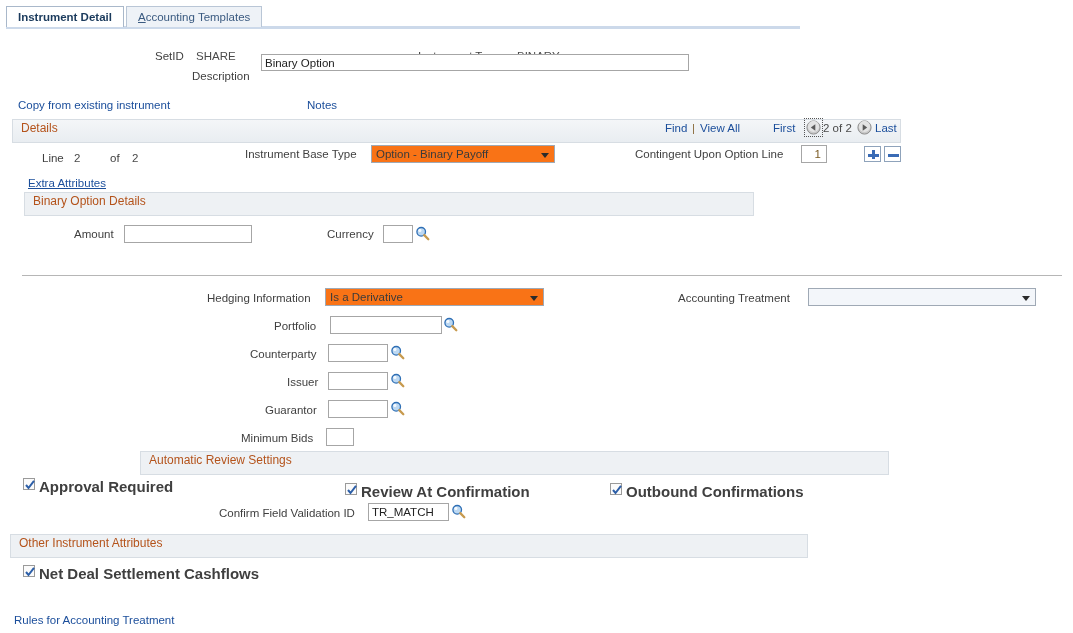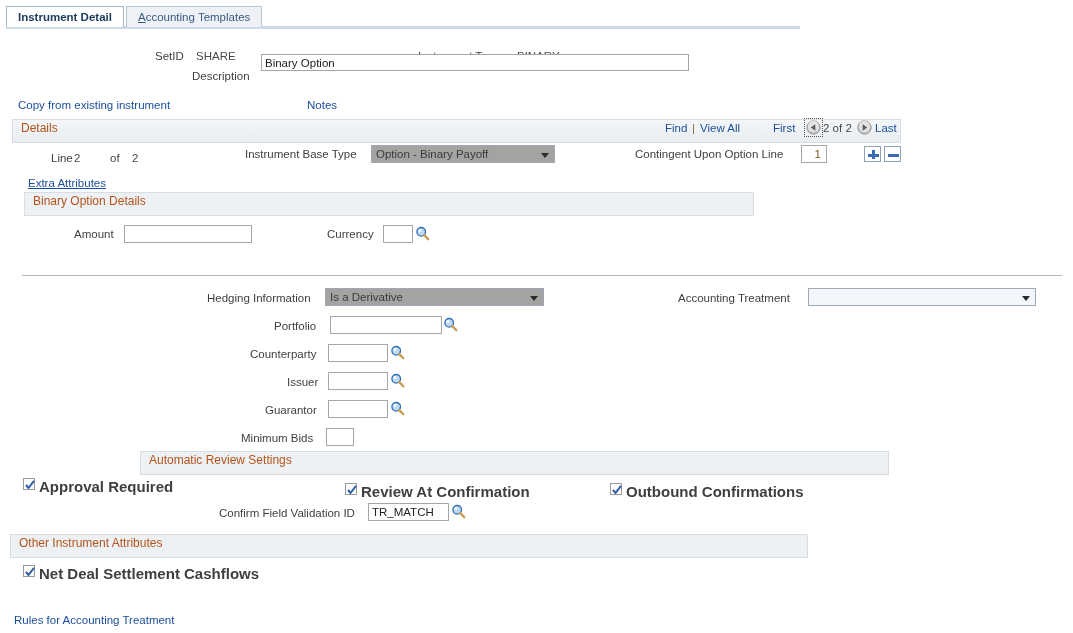--- a/index.html
+++ b/index.html
@@ -99,21 +99,21 @@
     outline: none;
   }
   .inp.num { text-align: right; padding-right: 5px; color: #7a5a22; }
 
   
   .sel {
     position: absolute;
     box-sizing: border-box;
     height: 18px;
     border: 1px solid #9fa9b5;
-    background: #a3a3a3;
+    background: #f97316;
     font-size: 11.5px;
     color: #3b3b3b;
     line-height: 16px;
     padding-left: 4px;
     padding-right: 18px;
     white-space: nowrap;
     overflow: hidden;
     cursor: pointer;
   }
   .sel .arrow {
@@ -248,21 +248,21 @@
 <div class="val" style="left:823px; top:122px;">2 of 2</div>
 <div class="pgarrow" style="left:857px; top:120px;">
   <svg width="15" height="15" viewBox="0 0 15 15">
     <circle cx="7.5" cy="7.5" r="6.6" fill="#c9c9c9" stroke="#8e8e8e" stroke-width="1"></circle>
     <circle cx="7.5" cy="6.4" r="5.6" fill="#e3e3e3"></circle>
     <polygon points="5.7,4.3 5.7,10.7 10.2,7.5" fill="#5a5a5a"></polygon>
   </svg>
 </div>
 <div class="lnk plain" style="left:875px; top:122px;">Last</div>
 
-<div class="lbl" style="left:51px; top:152px;text-align:center;">Line</div>
+<div class="lbl" style="left:42px; top:152px;text-align:center;">Line</div>
 <div class="val" style="left:74px; top:152px;">2</div>
 <div class="lbl" style="left:110px; top:152px;">of</div>
 <div class="val" style="left:132px; top:152px;">2</div>
 
 <div class="lbl" style="left:245px; top:148px;">Instrument Base Type</div>
 <div class="sel" style="left:371px; top:145px; width:184px;">
   <span>Option - Binary Payoff</span>
   <span class="arrow"></span>
 </div>
 

